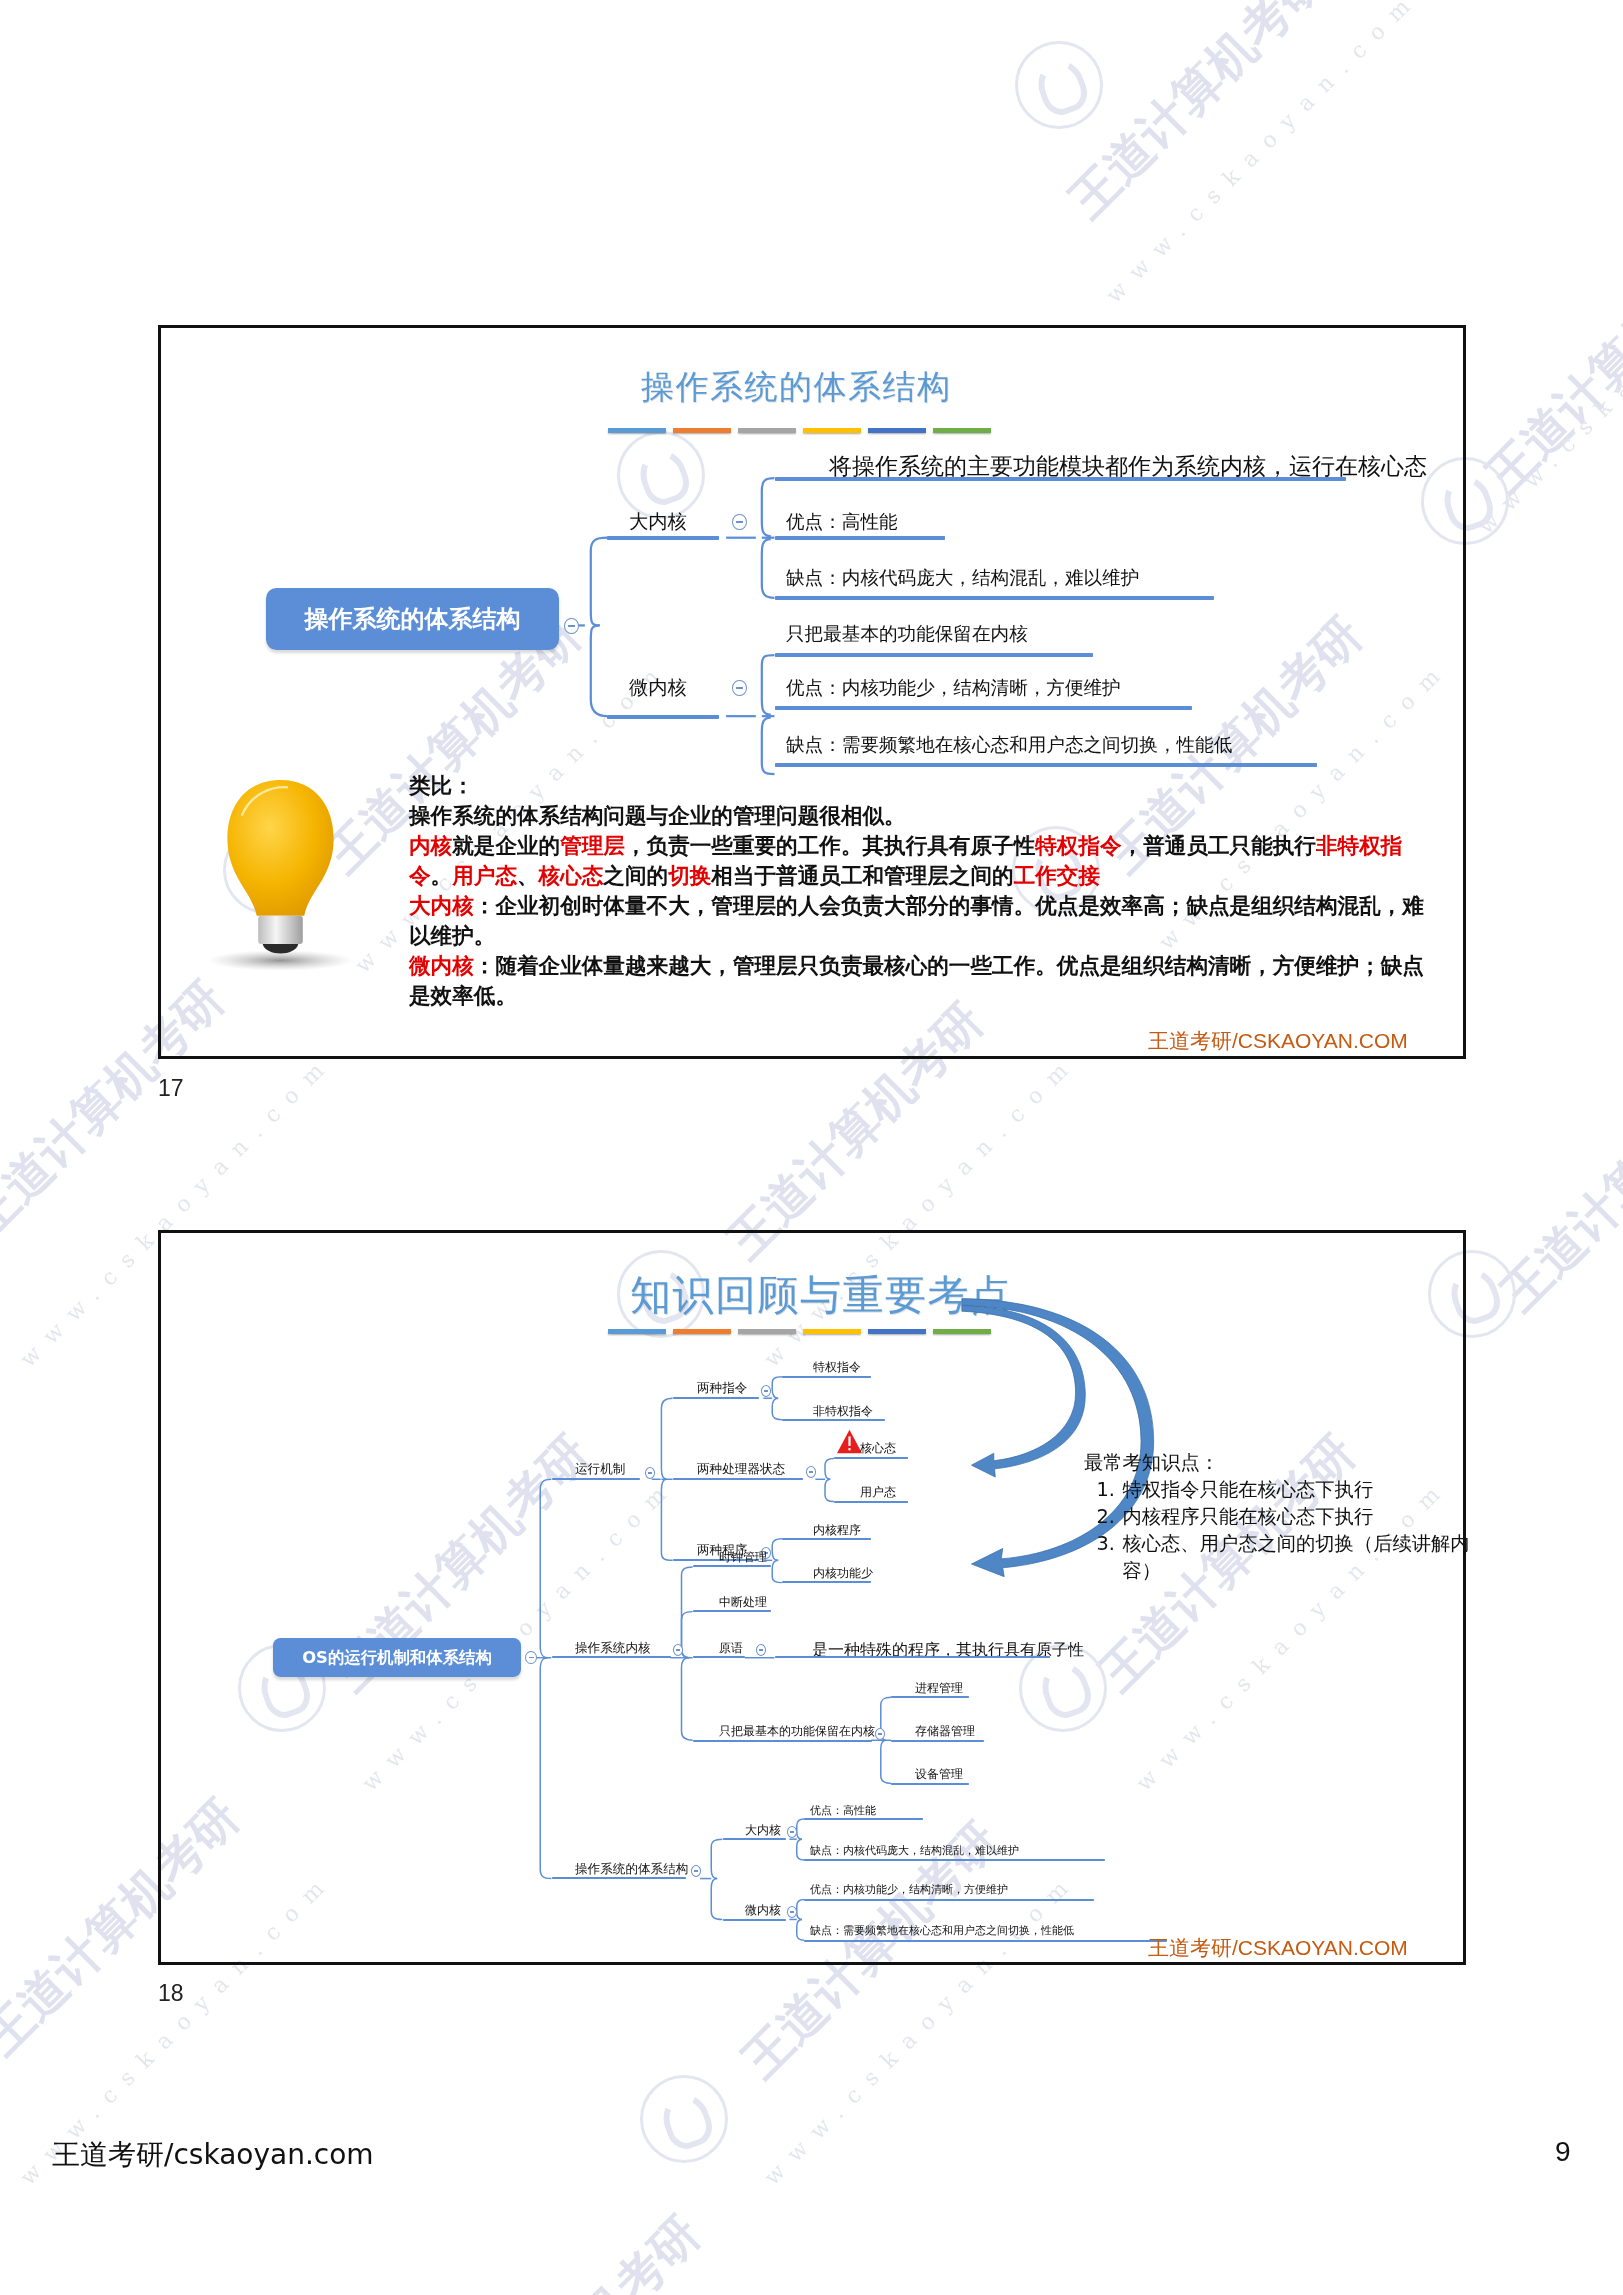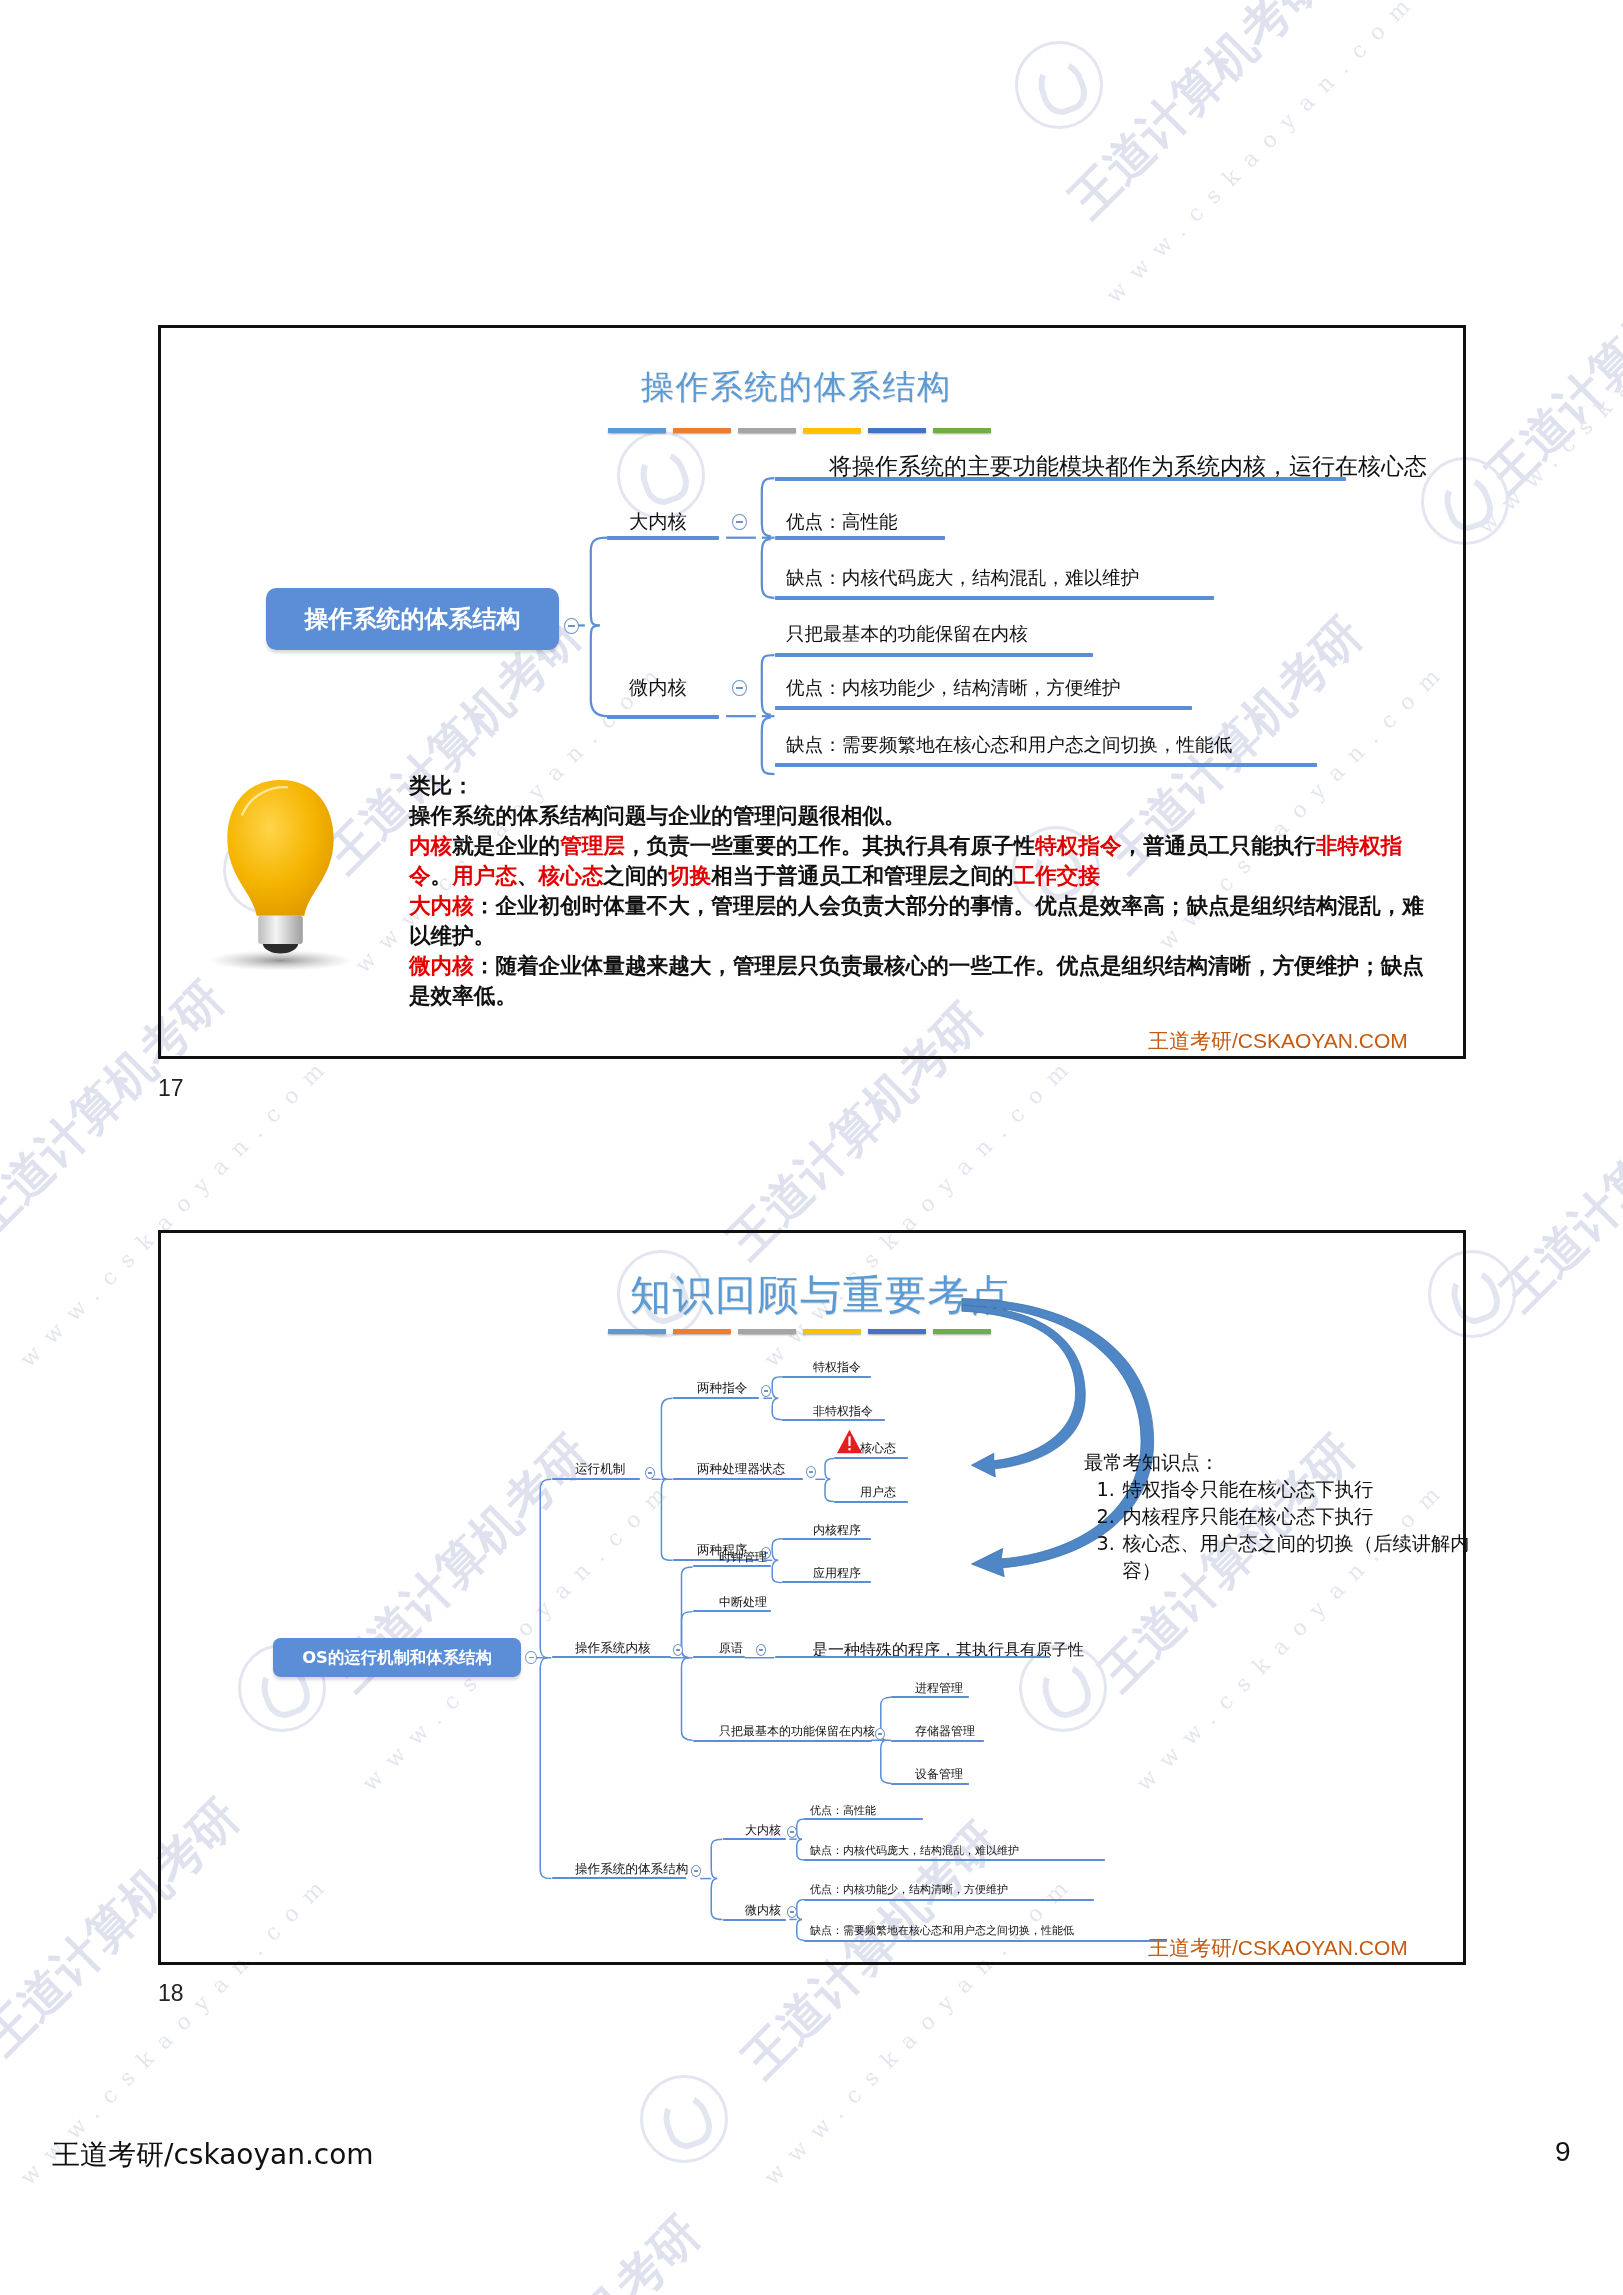--- a/index.html
+++ b/index.html
@@ -274,21 +274,21 @@
   <div class="node" style="left:699px;top:207px;font-size:12px;">核心态</div>
   <div class="uline" style="left:673px;top:224px;width:74px;height:2.2px;"></div>
   <div class="node" style="left:699px;top:251px;font-size:12px;">用户态</div>
   <div class="uline" style="left:673px;top:268px;width:74px;height:2.2px;"></div>
 
   <div class="node" style="left:536px;top:309px;font-size:12.6px;">两种程序</div>
   <div class="uline" style="left:512px;top:326px;width:86px;height:2.2px;"></div>
   <div class="toggle" style="left:600px;top:314px;width:10.4px;height:12px;"></div>
   <div class="node" style="left:652px;top:289px;font-size:12px;">内核程序</div>
   <div class="uline" style="left:621px;top:305px;width:89px;height:2.2px;"></div>
-  <div class="node" style="left:652px;top:332px;font-size:12px;">应用程序</div>
+  <div class="node" style="left:652px;top:332px;font-size:12px;">内核功能少</div>
   <div class="uline" style="left:621px;top:348px;width:89px;height:2.2px;"></div>
 
   <div class="node" style="left:414px;top:407px;font-size:12.6px;">操作系统内核</div>
   <div class="uline" style="left:391px;top:423px;width:119px;height:2.2px;"></div>
   <div class="toggle" style="left:512px;top:411px;width:10.4px;height:12px;"></div>
 
   <div class="node" style="left:558px;top:316px;font-size:12px;">时钟管理</div>
   <div class="uline" style="left:532px;top:332px;width:78px;height:2.2px;"></div>
   <div class="node" style="left:558px;top:361px;font-size:12px;">中断处理</div>
   <div class="uline" style="left:532px;top:377px;width:78px;height:2.2px;"></div>

